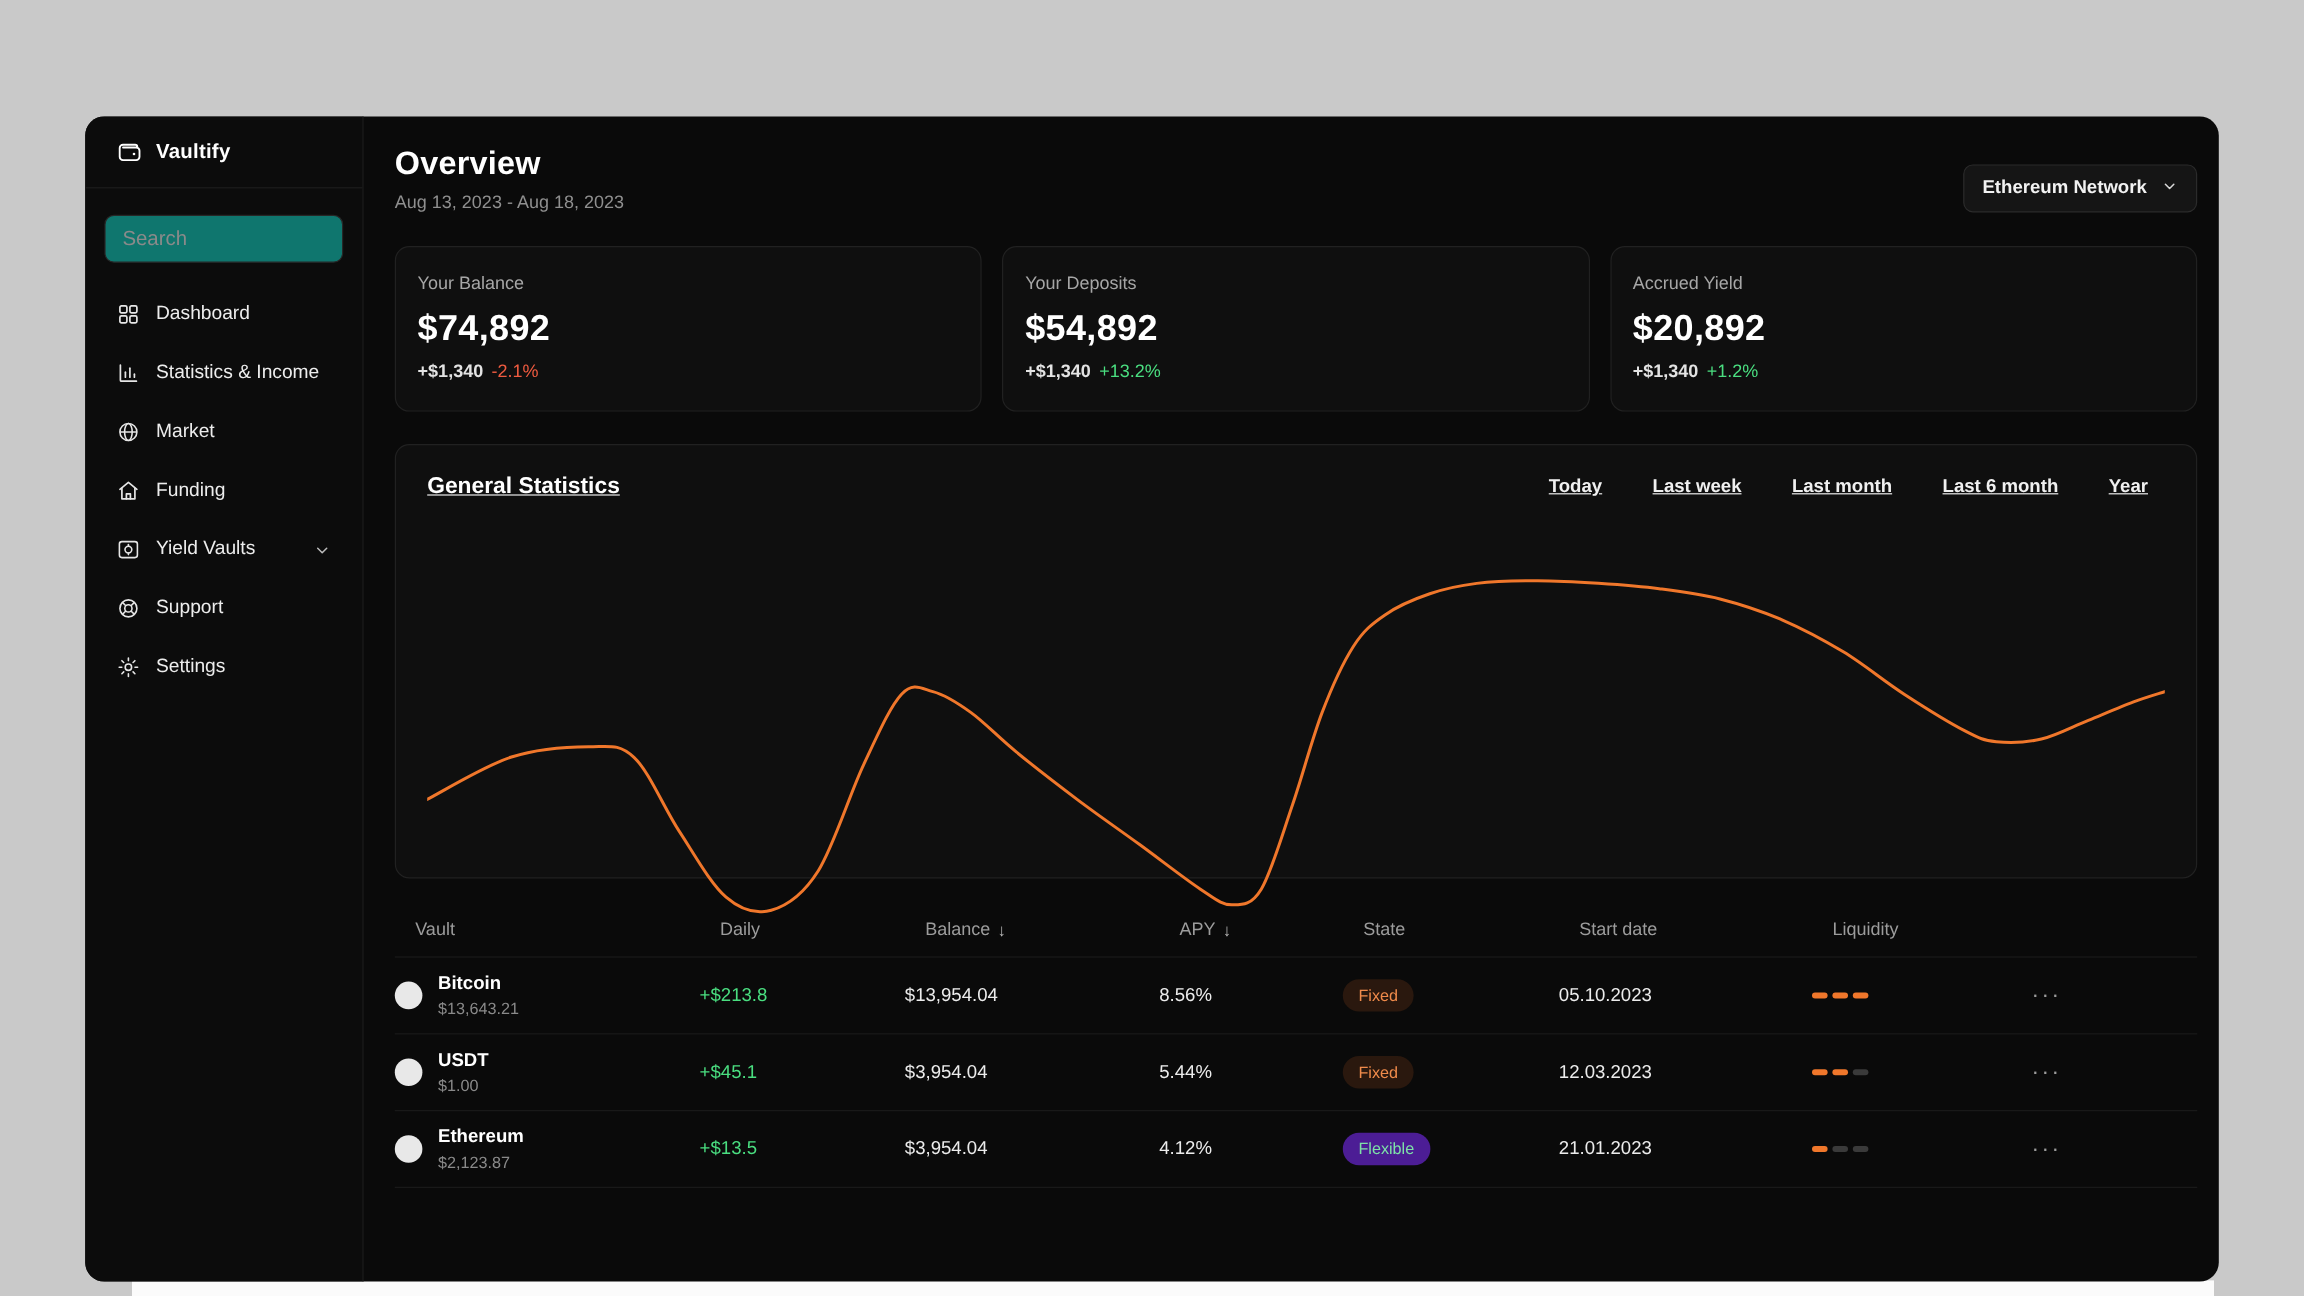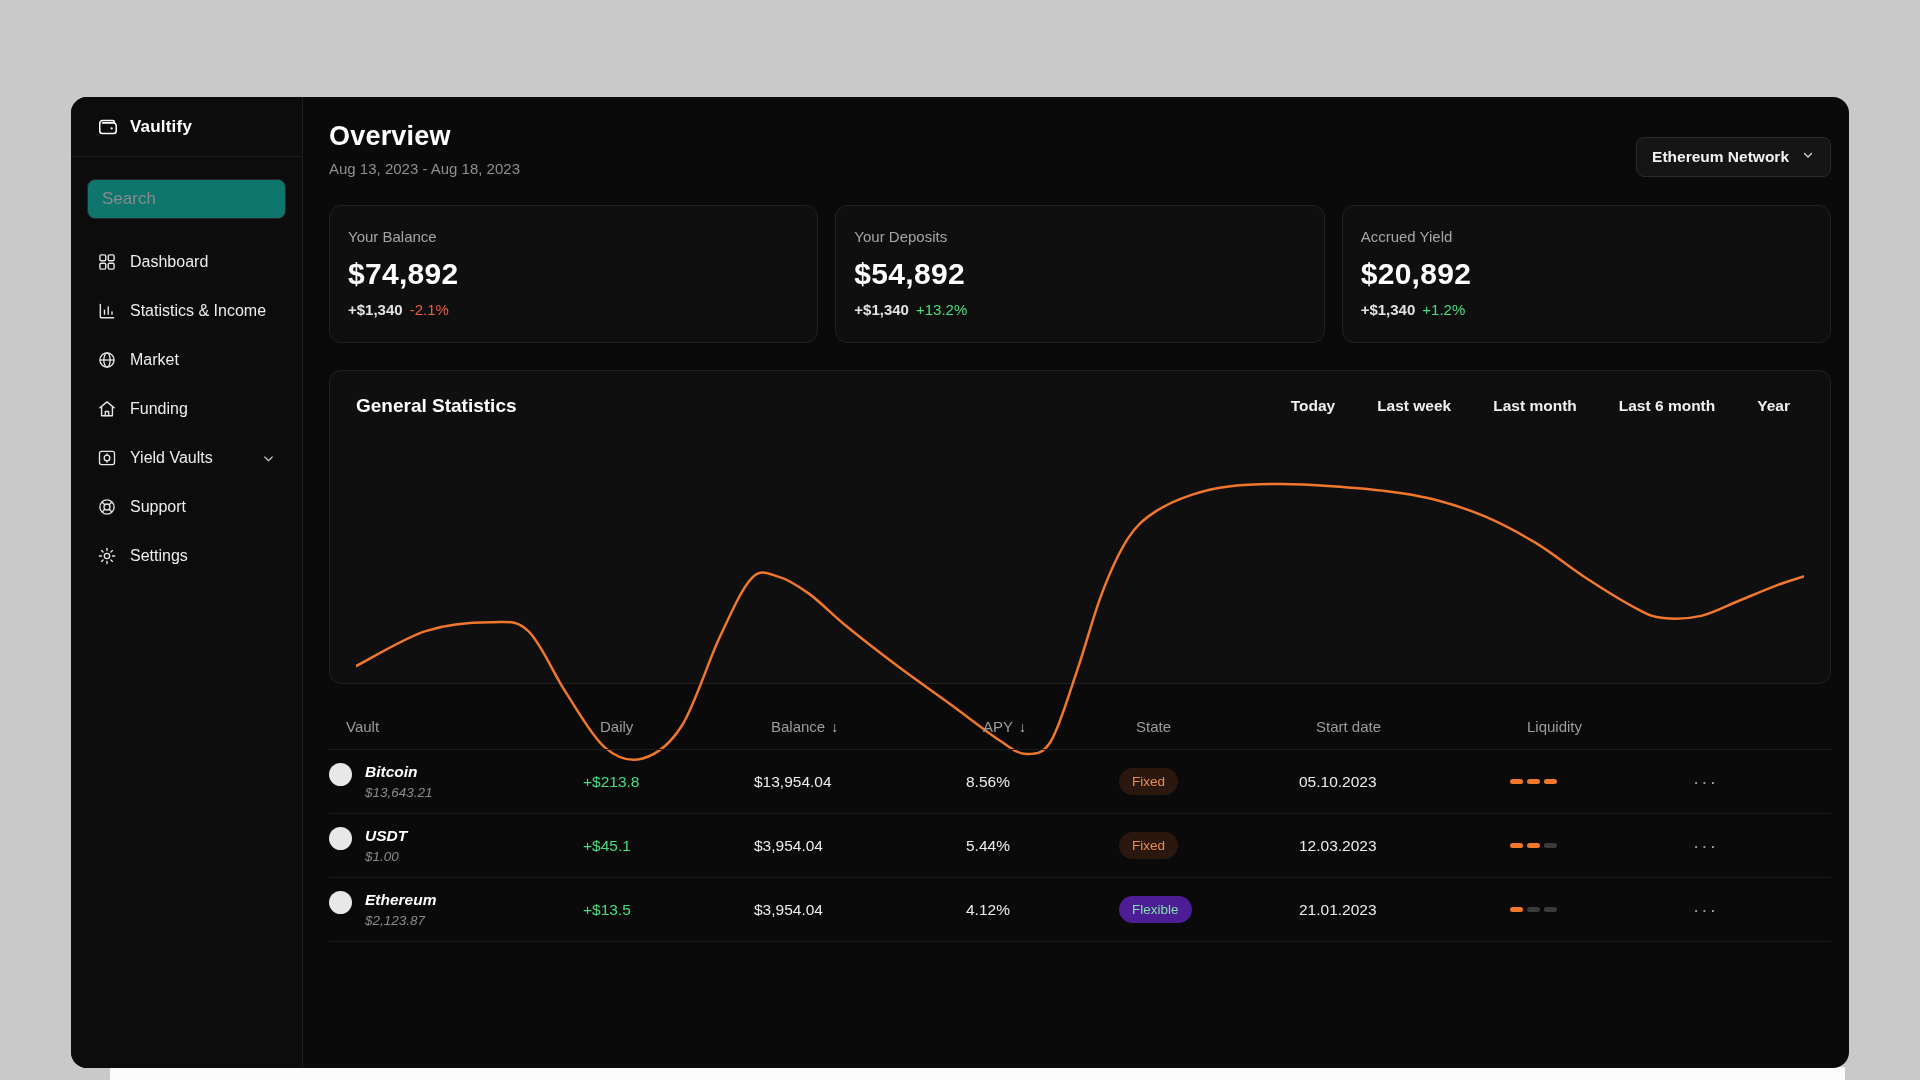--- a/index.html
+++ b/index.html
@@ -63,41 +63,41 @@
   }
   .stat-label { font-size: 15px; color: #a6a6a6; }
   .stat-value { font-size: 30px; font-weight: 700; color: #ffffff; margin-top: 12px; letter-spacing: .3px; }
   .stat-change { margin-top: 10px; font-size: 15px; display: flex; gap: 7px; }
   .stat-change .amount { color: #e3e3e3; font-weight: 600; }
   .stat-change .percent[data-trend="up"] { color: #4ade80; }
   .stat-change .percent[data-trend="down"] { color: #ef5b40; }
   
   .chart-card {
     margin-top: 27px; background: #0f0f0f; border: 1px solid #212121;
-    border-radius: 12px; padding: 24px 26px 10px; height: 314px;
-    display: flex; flex-direction: column;
+    border-radius: 12px; padding: 24px 26px 10px; height: 362px;
+    display: flex; flex-direction: column; text-decoration: underline;
   }
   .chart-head { display: flex; justify-content: space-between; align-items: center; }
   .chart-title { font-size: 19px; font-weight: 700; color: #ffffff; }
   .chart-tabs { display: flex; gap: 42px; padding-right: 14px; }
   .chart-tab { font-size: 15.5px; font-weight: 600; color: #f0f0f0; cursor: pointer; }
   .chart-area { flex: 1; margin-top: 16px; }
   .chart-area svg { width: 100%; height: 100%; display: block; }
   
   .table { margin-top: 18px; }
   .tgrid {
     display: grid;
     grid-template-columns: 254px 171px 212px 153px 180px 211px 183px 1fr;
     align-items: center; padding-left: 17px;
   }
   .thead { color: #9c9c9c; font-size: 15px; padding-top: 16px; padding-bottom: 14px; border-bottom: 1px solid #1c1c1c; }
   .thead .th { display: flex; align-items: center; gap: 6px; }
   .sort-icon { font-size: 14px; color: #bdbdbd; }
   .trow { padding: 13px 0; border-bottom: 1px solid #191919; font-size: 15.5px; color: #ececec; cursor: pointer; }
-  .vault-cell { display: flex; gap: 13px; font-style: italic; }
+  .vault-cell { display: flex; align-items: center; gap: 13px; }
   .coin { width: 23px; height: 23px; border-radius: 50%; background: #e8e8e8; flex-shrink: 0; }
   .vault-name { font-size: 15.5px; font-weight: 600; color: #ffffff; }
   .vault-price { font-size: 13.5px; color: #8a8a8a; margin-top: 4px; }
   .daily { color: #4ade80; font-weight: 500; }
   .state-badge {
     display: inline-block; padding: 6px 13px; border-radius: 999px; font-size: 13.5px; font-weight: 500;
   }
   .state-badge[data-state="Fixed"] { color: #f08b4b; background: #2a180e; }
   .state-badge[data-state="Flexible"] { color: #7ee2a8; background: #4c1d95; }
   .liquidity { display: flex; gap: 4px; }

